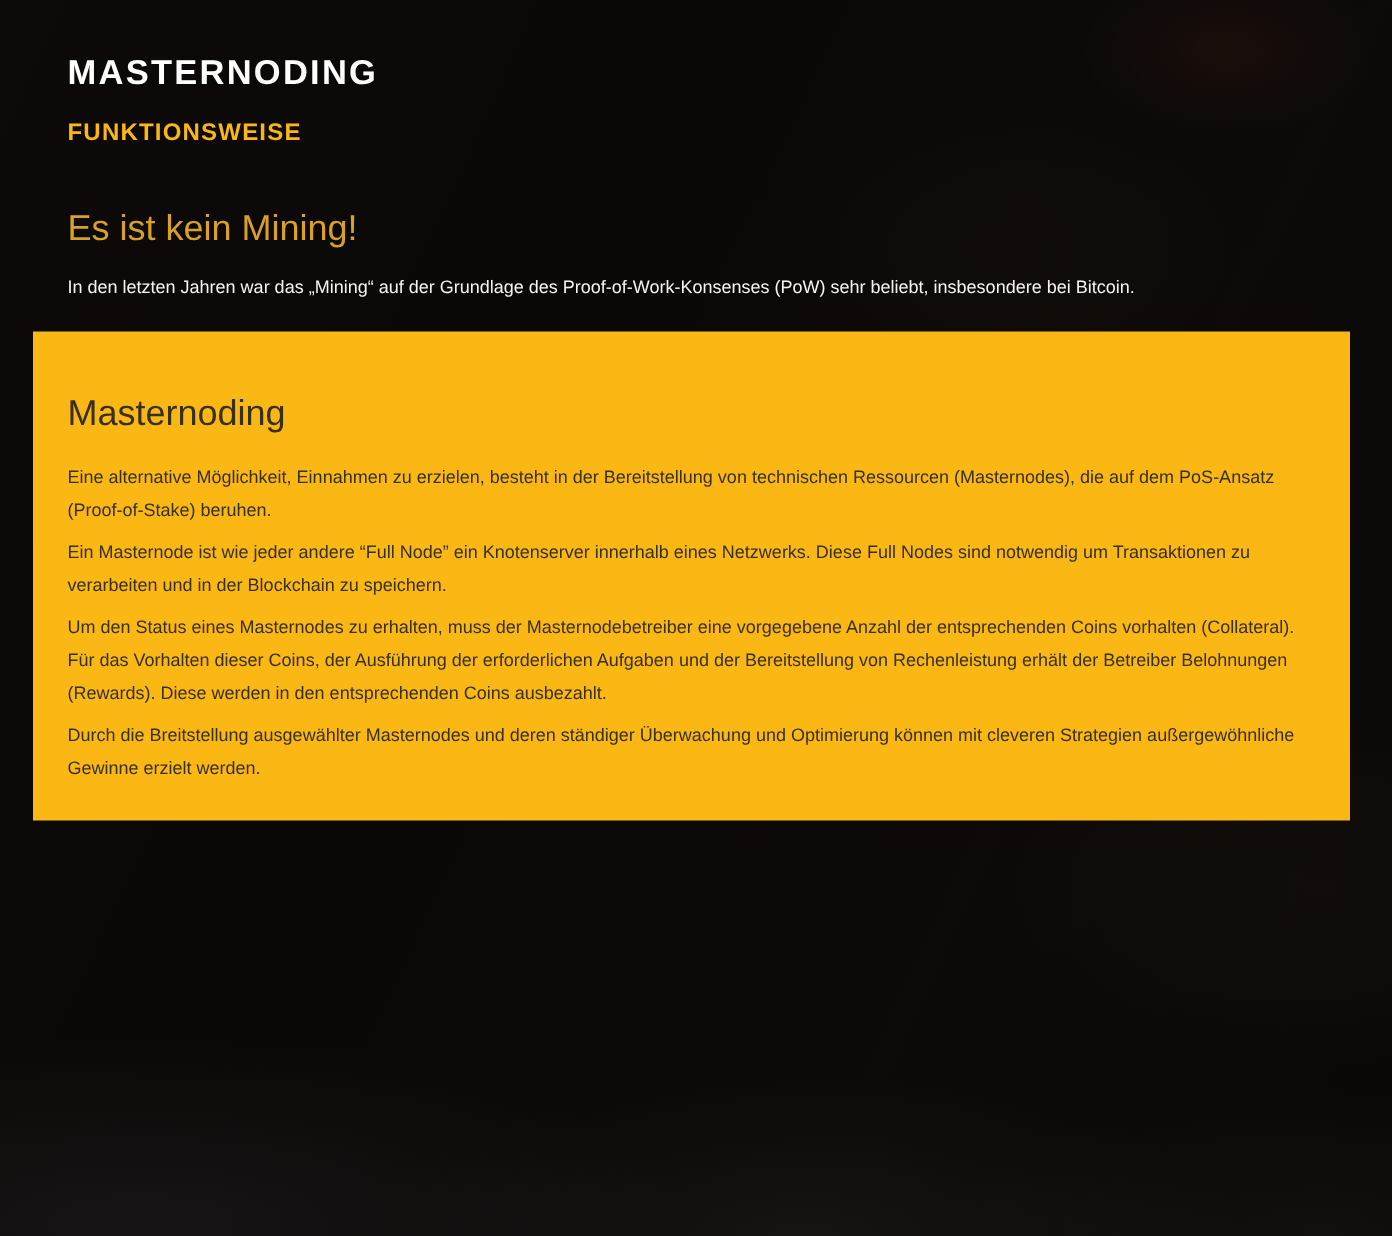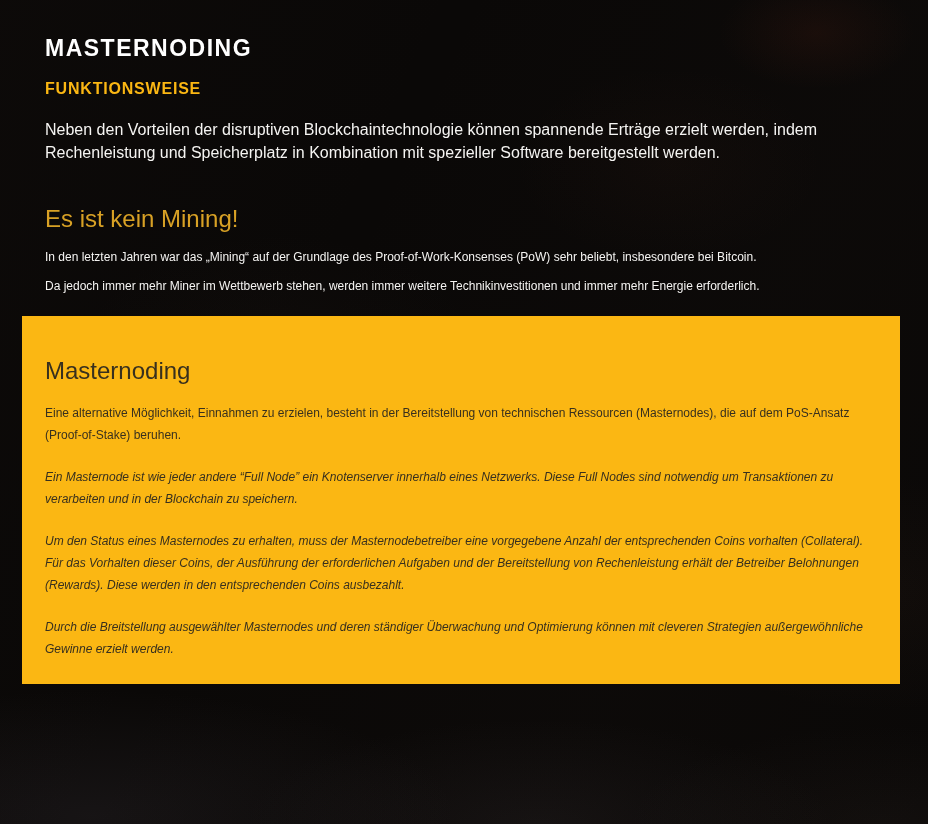--- a/index.html
+++ b/index.html
@@ -87,39 +87,37 @@
     line-height: 30px;
     font-weight: 400;
     color: var(--card-text, #38301e);
   }
   .card p {
     margin: 16px 0 0;
     font-size: 12px;
     line-height: 22px;
     color: var(--card-text, #38301e);
   }
-  .card p + p { margin-top: 20px; font-style: italic; }
+  .card p + p { margin-top: 6px; }
 </style>
 </head>
 <body>
 
 <div class="page">
   <div class="texture"></div>
 
   <div class="content">
     <h1 class="page-title">MASTERNODING</h1>
 
     <div class="page-subtitle">FUNKTIONSWEISE</div>
 
-    <p class="intro">Neben den Vorteilen der disruptiven Blockchaintechnologie können spannende Erträge erzielt werden, indem Rechenleistung und Speicherplatz in Kombination mit spezieller Software bereitgestellt werden.</p>
 
     <h2 class="mining-heading">Es ist kein Mining!</h2>
 
     <p class="dark-p">In den letzten Jahren war das „Mining“ auf der Grundlage des Proof-of-Work-Konsenses (PoW) sehr beliebt, insbesondere bei Bitcoin.</p>
-    <p class="dark-p">Da jedoch immer mehr Miner im Wettbewerb stehen, werden immer weitere Technikinvestitionen und immer mehr Energie erforderlich.</p>
   </div>
 
   <section class="card">
     <h3 class="card-heading">Masternoding</h3>
 
     <p>Eine alternative Möglichkeit, Einnahmen zu erzielen, besteht in der Bereitstellung von technischen Ressourcen (Masternodes), die auf dem PoS-Ansatz (Proof-of-Stake) beruhen.</p>
     <p>Ein Masternode ist wie jeder andere “Full Node” ein Knotenserver innerhalb eines Netzwerks. Diese Full Nodes sind notwendig um Transaktionen zu verarbeiten und in der Blockchain zu speichern.</p>
     <p>Um den Status eines Masternodes zu erhalten, muss der Masternodebetreiber eine vorgegebene Anzahl der entsprechenden Coins vorhalten (Collateral). Für das Vorhalten dieser Coins, der Ausführung der erforderlichen Aufgaben und der Bereitstellung von Rechenleistung erhält der Betreiber Belohnungen (Rewards). Diese werden in den entsprechenden Coins ausbezahlt.</p>
     <p>Durch die Breitstellung ausgewählter Masternodes und deren ständiger Überwachung und Optimierung können mit cleveren Strategien außergewöhnliche Gewinne erzielt werden.</p>
   </section>

